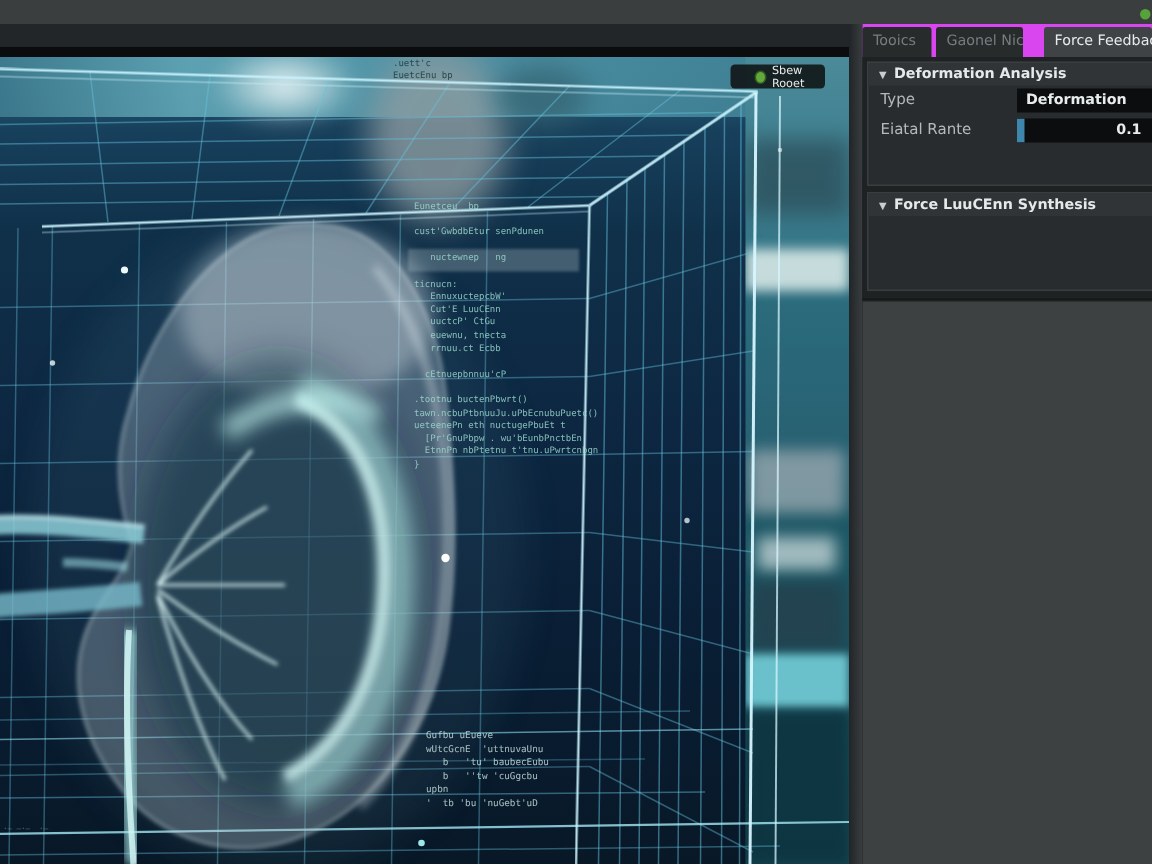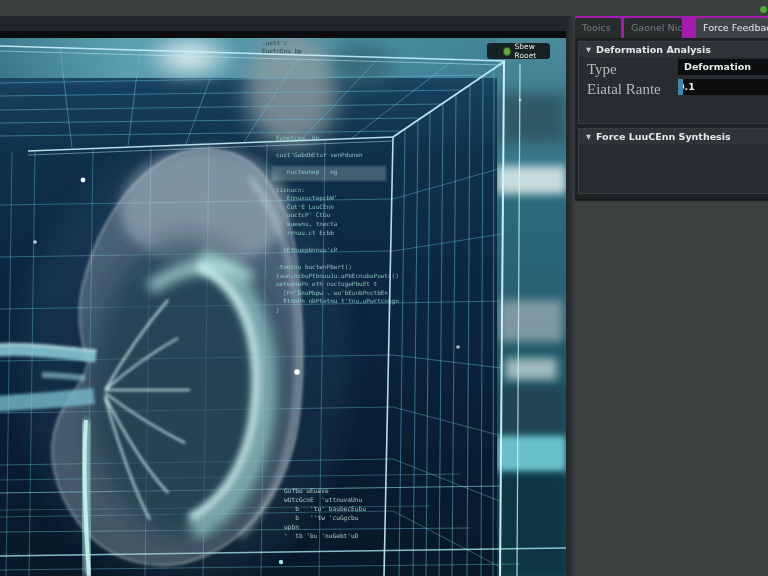--- a/index.html
+++ b/index.html
@@ -53,45 +53,45 @@
 
   
   #badge { position:absolute; left:487px; top:5px; width:63px; height:16px; border-radius:3px;
            background:rgba(18,24,26,.92); display:flex; align-items:center; gap:4px; padding-left:16px; }
   #badge .dot { width:9px; height:9px; border-radius:50%; background:#63a83c;
                 border:1.5px solid #2f5a1e; }
   #badge .txt { font-size:7.5px; color:#e8ecec; }
 
   
   #panel { position:absolute; left:575px; top:16px; width:193px; height:560px; background:#1f2223; }
-  #tabbar { position:absolute; left:0; top:0; width:193px; height:22px; background:#a21caf; }
+  #tabbar { position:absolute; left:0; top:0; width:193px; height:22px; background:#d946ef; }
   .tab { position:absolute; top:2px; height:20px; border-radius:2px 2px 0 0; background:#282b2c;
          color:#767d7f; font-size:9.5px; line-height:20px; padding:0 7px;
          white-space:nowrap; overflow:hidden; }
   .tab.active { background:#3f4345; color:#e9ebeb; }
   #tab-0 { left:0;   width:46px; }
   #tab-1 { left:49px; width:58px; }
   #tab-2 { left:121px; width:72px; }
 
   #props { position:absolute; left:0; top:22px; width:193px; height:162px; background:#1f2223;
            border-bottom:1px solid #141617; }
   .section { position:absolute; left:3px; width:190px; background:#292c2e;
              border:1px solid #3a3e40; border-right:none; }
   #sec-0 { top:3px;  height:83px; }
   #sec-1 { top:90px; height:66px; }
   .sec-head { height:15px; display:flex; align-items:center; gap:5px; padding-left:7px;
               background:#303436; }
   .sec-head .tri { font-size:6.5px; color:#c9cdcd; }
   .sec-head .ttl { font-size:9.5px; font-weight:bold; color:#e6e9e9; }
   .prow { position:relative; height:20px; }
-  .prow .lbl { position:absolute; left:8px; top:4px; font-size:15px; color:#b4babc;font-family:Liberation Serif, serif; }
+  .prow .lbl { position:absolute; left:8px; top:4px; font-size:10px; color:#b4babc; }
   .field { position:absolute; left:99px; right:0; top:2px; height:16px; background:#0b0d0e;
            font-size:9.5px; font-weight:bold; color:#e9ecec; line-height:16px; overflow:hidden; }
   .field.dropdown { padding-left:6px; }
-  .field.slider { padding-right:7px; }
+  .field.slider { text-align:right; padding-right:7px; }
   .field .fill { position:absolute; left:0; top:0; width:5px; height:16px; background:#3e86ac; }
   #panel-rest { position:absolute; left:0; top:185px; width:193px; height:375px; background:#3e4141; }
 </style>
 </head>
 <body>
 
 <div id="topbar"></div>
 <div id="rec-dot"></div>
 
 <div id="viewport">

